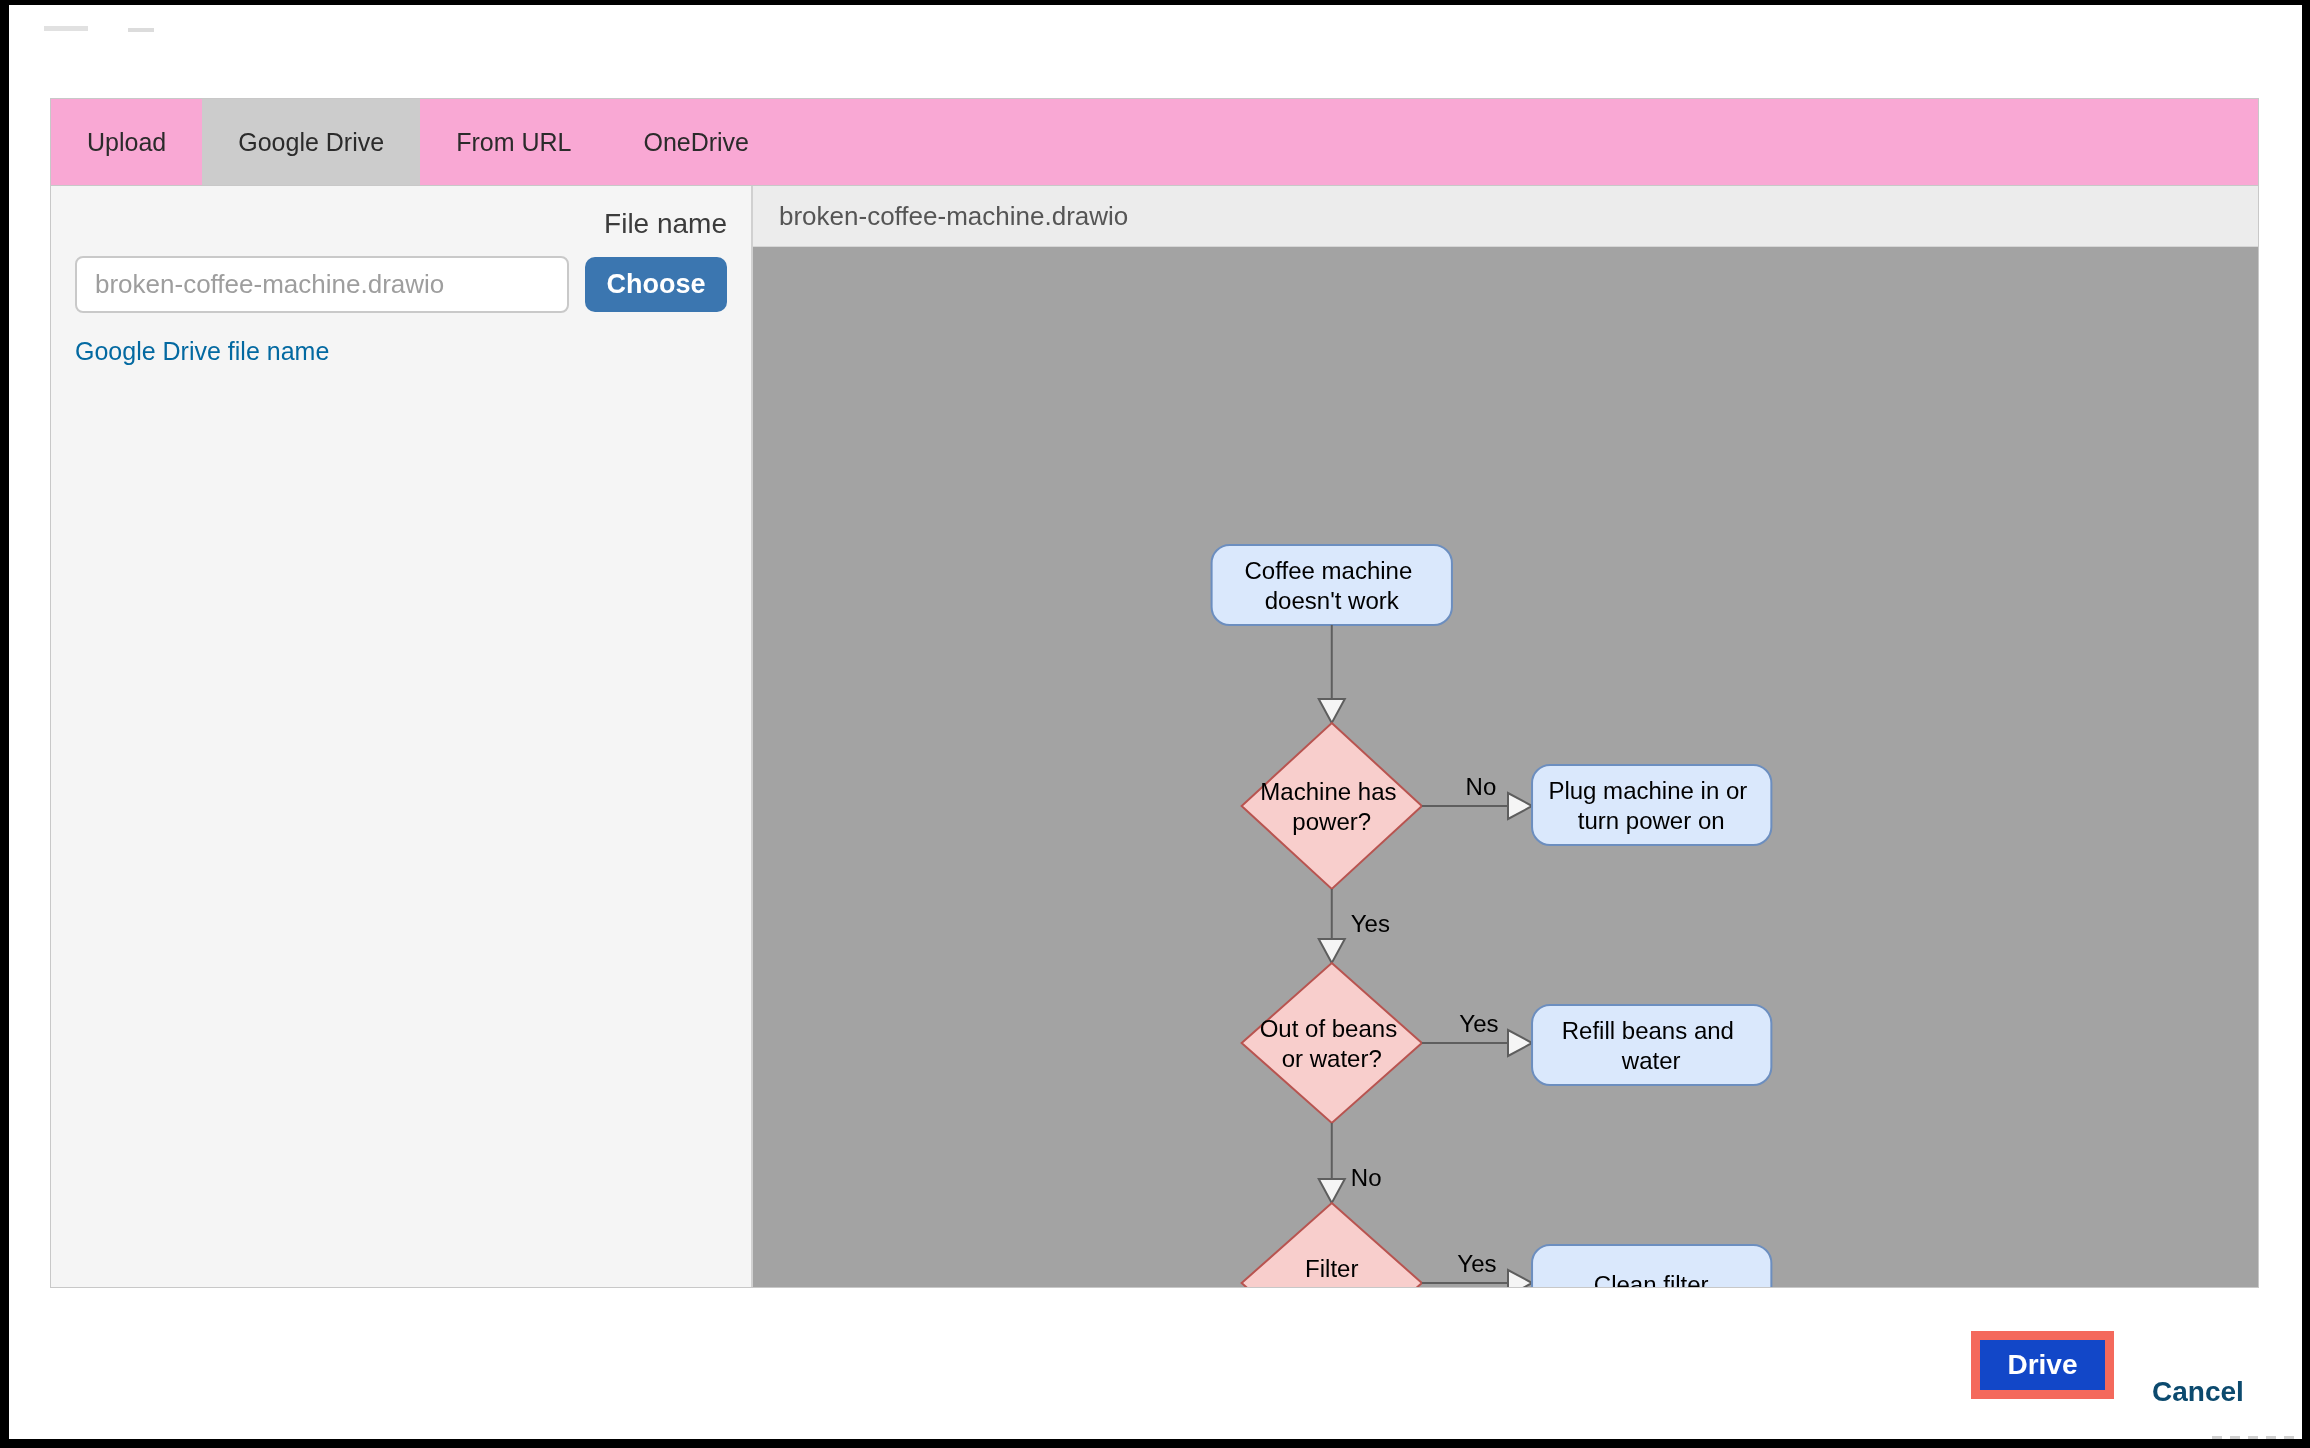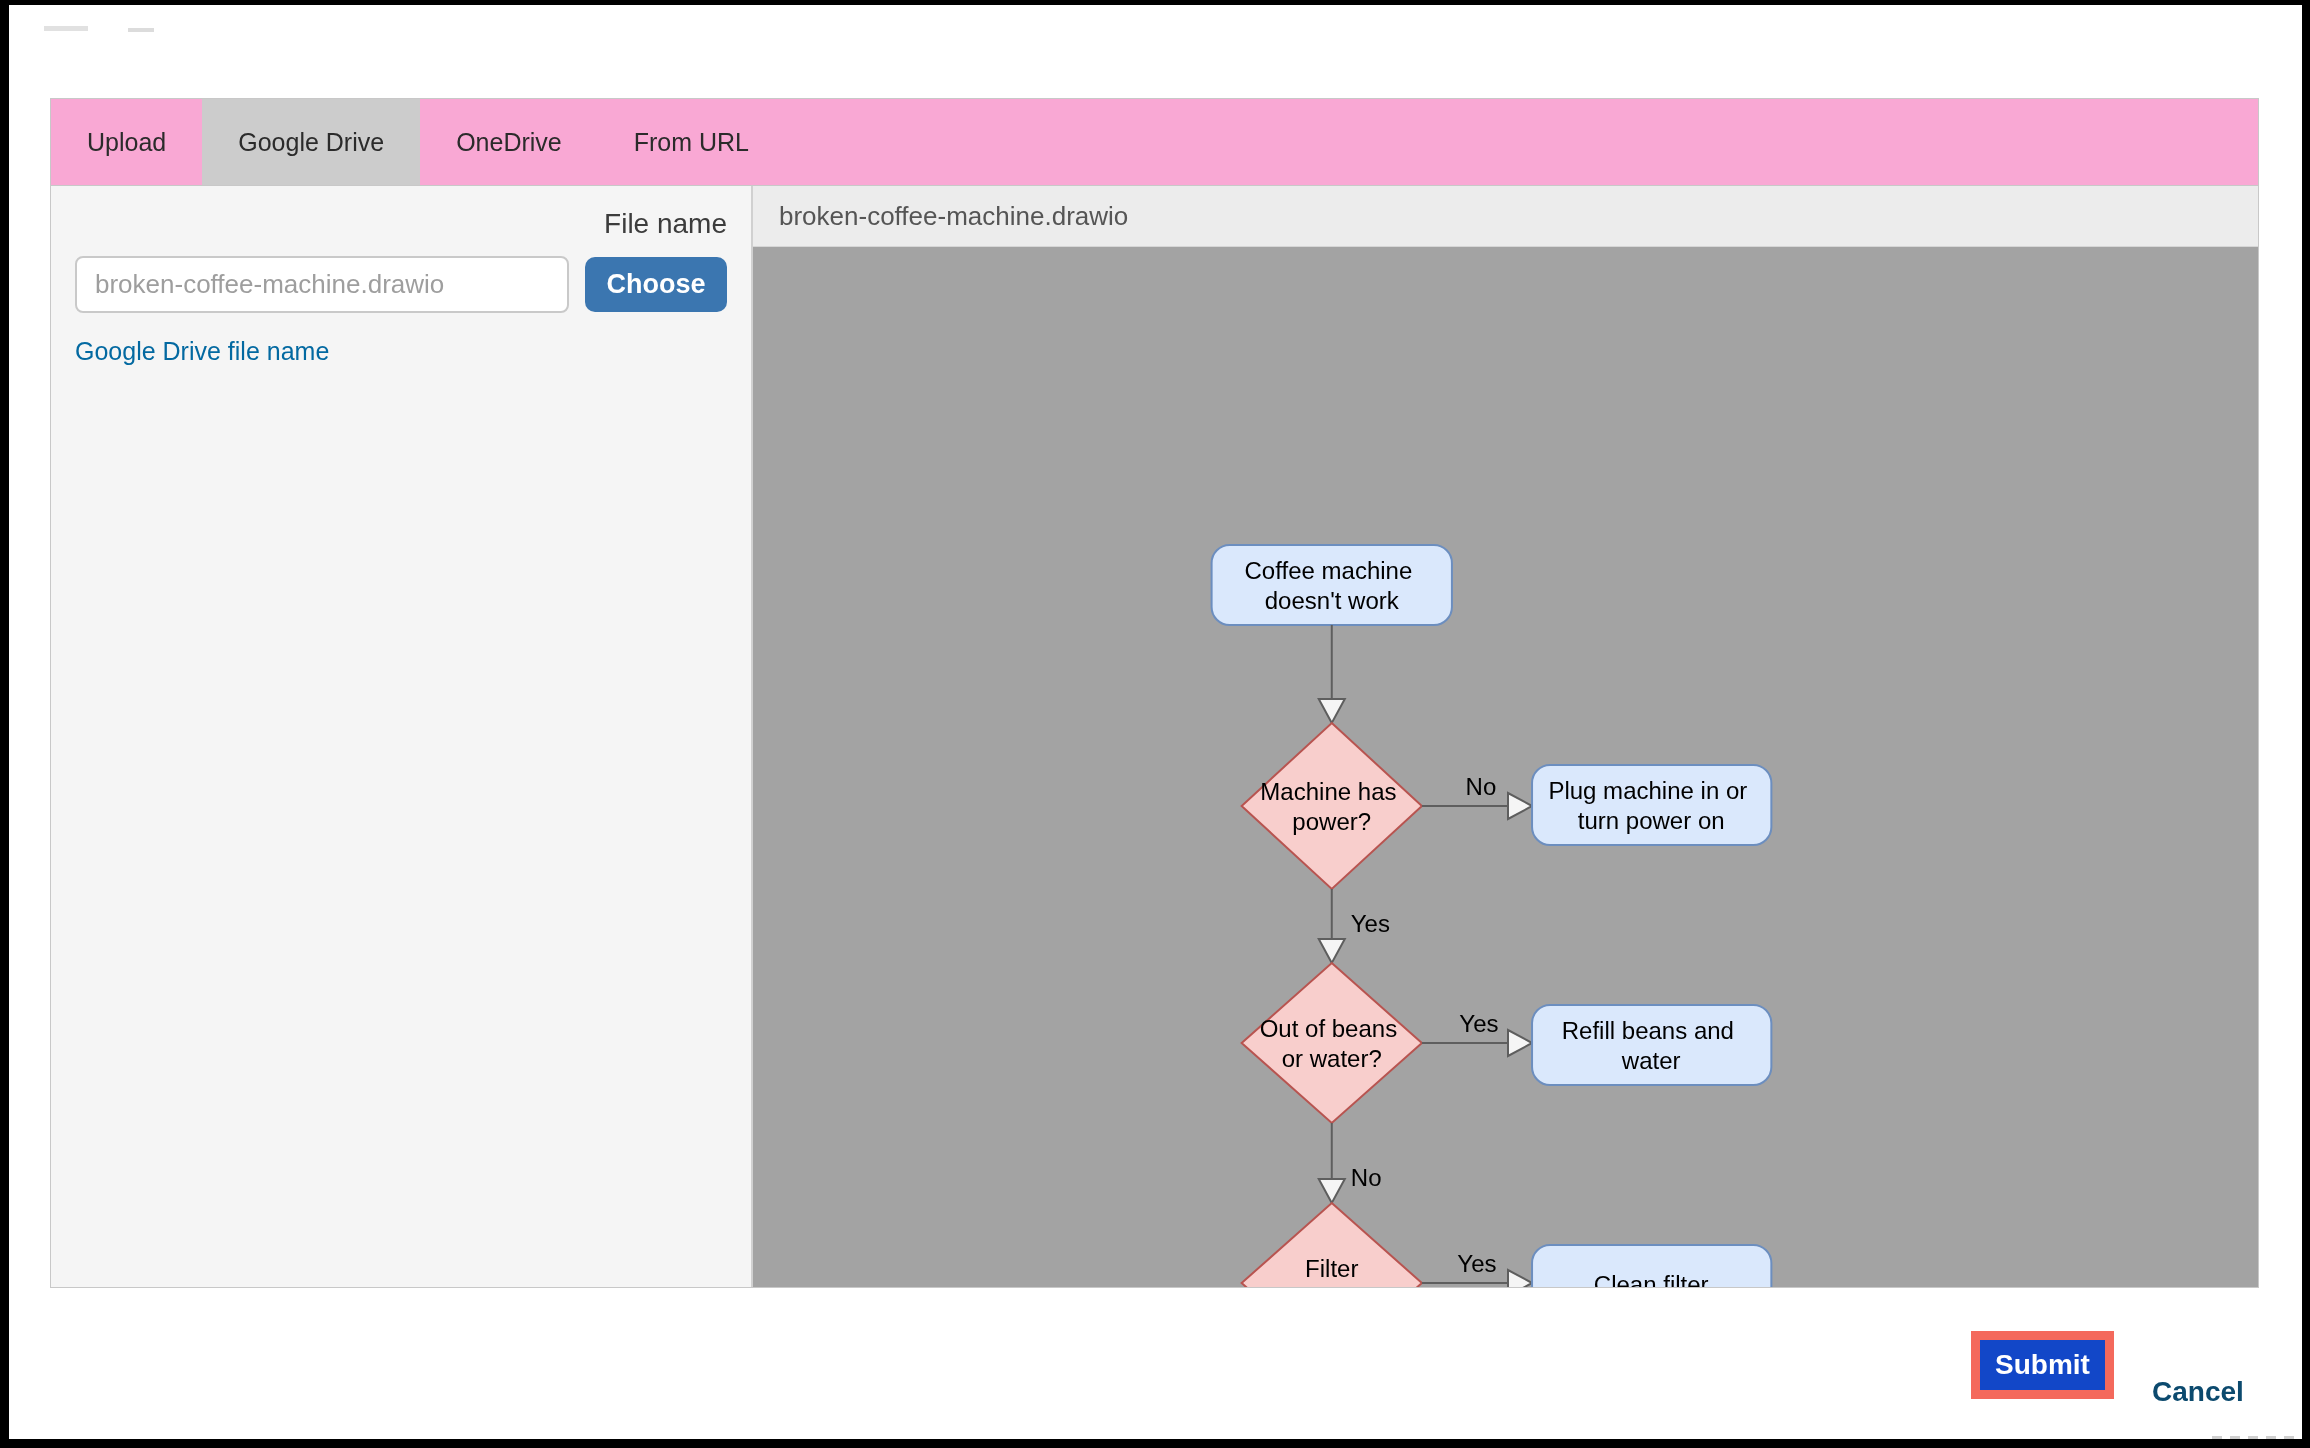--- a/index.html
+++ b/index.html
@@ -52,22 +52,22 @@
 
 <div class="artifact a1"></div>
 <div class="artifact a2"></div>
 <div class="artifact a3"></div>
 
 <div class="dialog">
 
   <div class="tabbar">
     <div class="tab">Upload</div>
     <div class="tab selected">Google Drive</div>
+    <div class="tab">From URL</div>
     <div class="tab">OneDrive</div>
-    <div class="tab">From URL</div>
   </div>
 
   <div class="dialog-body">
 
     <div class="left-panel">
       <div class="file-name-label">File name</div>
       <div class="file-row">
         <input class="file-input" type="text" placeholder="broken-coffee-machine.drawio" style="">
         <button class="choose-btn">Choose</button>
       </div>
@@ -143,17 +143,17 @@
           </text>
 
         </svg>
       </div>
     </div>
 
   </div>
 </div>
 
 <div class="submit-highlight">
-  <button class="submit-btn">Submit</button>
+  <button class="submit-btn">Drive</button>
 </div>
 <div class="cancel-link">Cancel</div>
 
 <div class="outer-frame"></div>
 
 </body></html>

